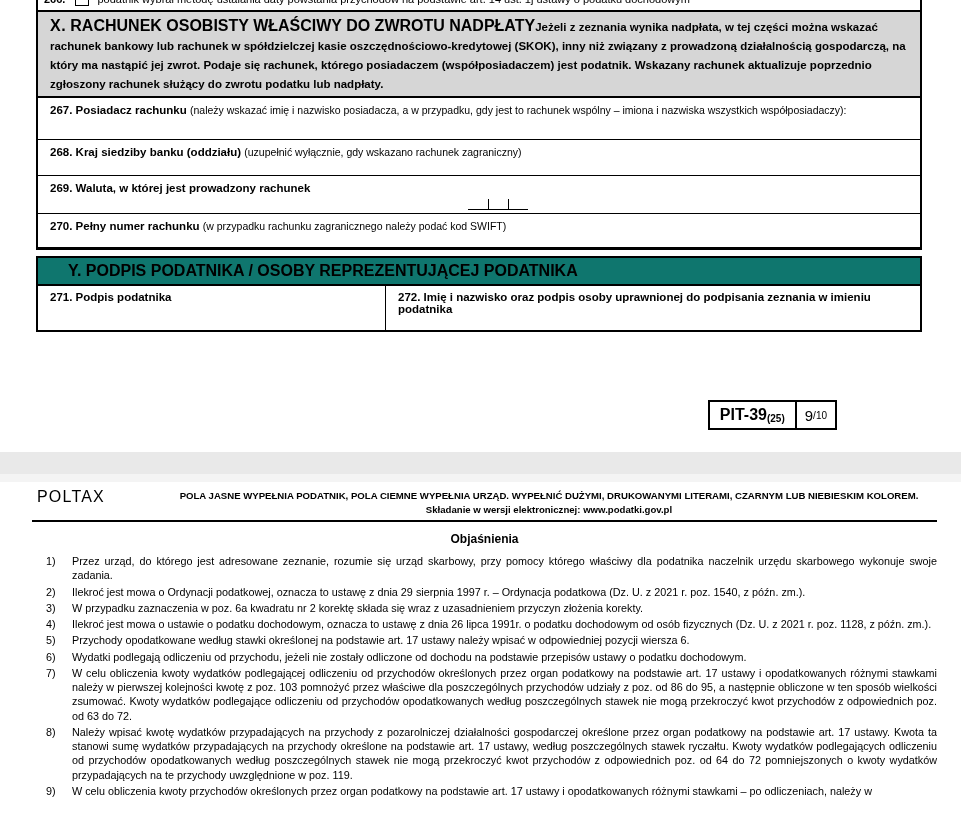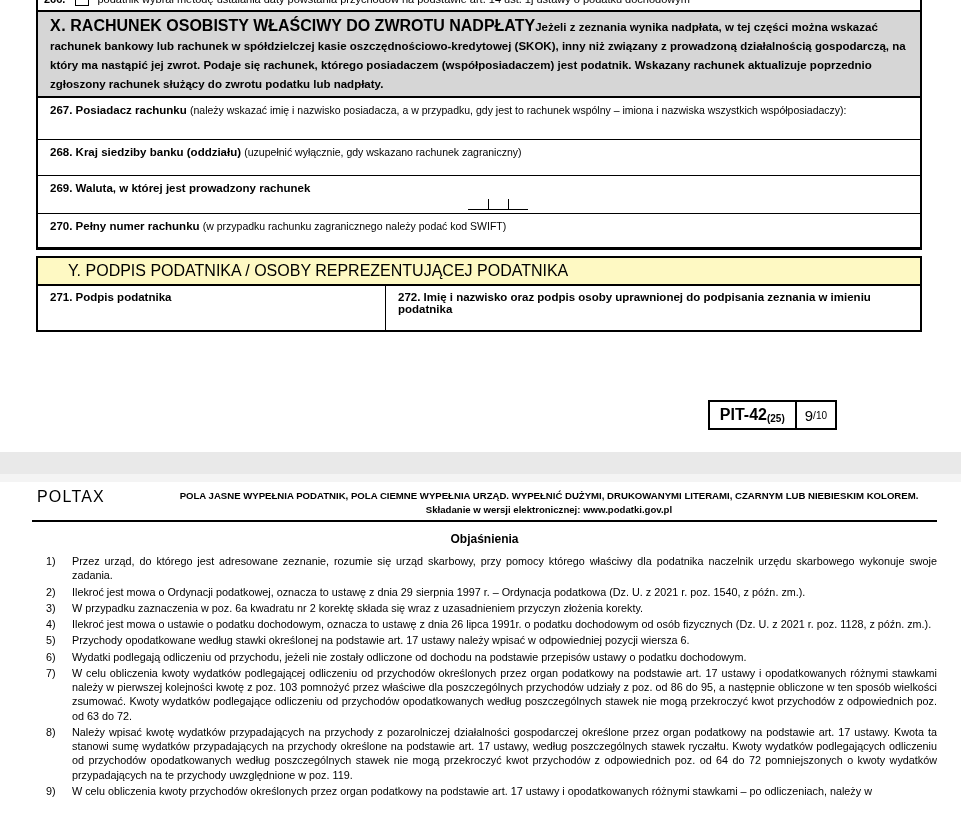--- a/index.html
+++ b/index.html
@@ -123,25 +123,25 @@
     font-weight: bold;
     padding-left: 30px;
     box-sizing: border-box;
   }
   .iban-row .swift { margin-left: 288px; }
 
   .sec-y {
     margin-top: 6px;
   }
   .y-head {
-    background: #fef9c3;
+    background: #0f766e;
     border-bottom: 2px solid #000;
     padding: 4px 0 4px 30px;
     font-size: 16px;
-    font-weight: normal;
+    font-weight: bold;
   }
   .y-cols {
     display: flex;
     height: 44px;
   }
   .y-col {
     padding: 5px 8px 0 12px;
     font-size: 11.5px;
     font-weight: bold;
     box-sizing: border-box;
@@ -319,21 +319,21 @@
           <div class="y-col right">
             <span>272. Imię i nazwisko oraz podpis osoby uprawnionej do podpisania zeznania w imieniu podatnika</span>
           </div>
         </div>
       </div>
 
     </div>
 
     <div class="pit-badge">
       <div class="name">
-        <span>PIT-42</span>
+        <span>PIT-39</span>
           <sub>(25)</sub>
       </div>
       <div class="pages">
         <span class="big">9</span>
           <span class="small">/</span>
           <span class="small">10</span>
       </div>
     </div>
   </div>
 

